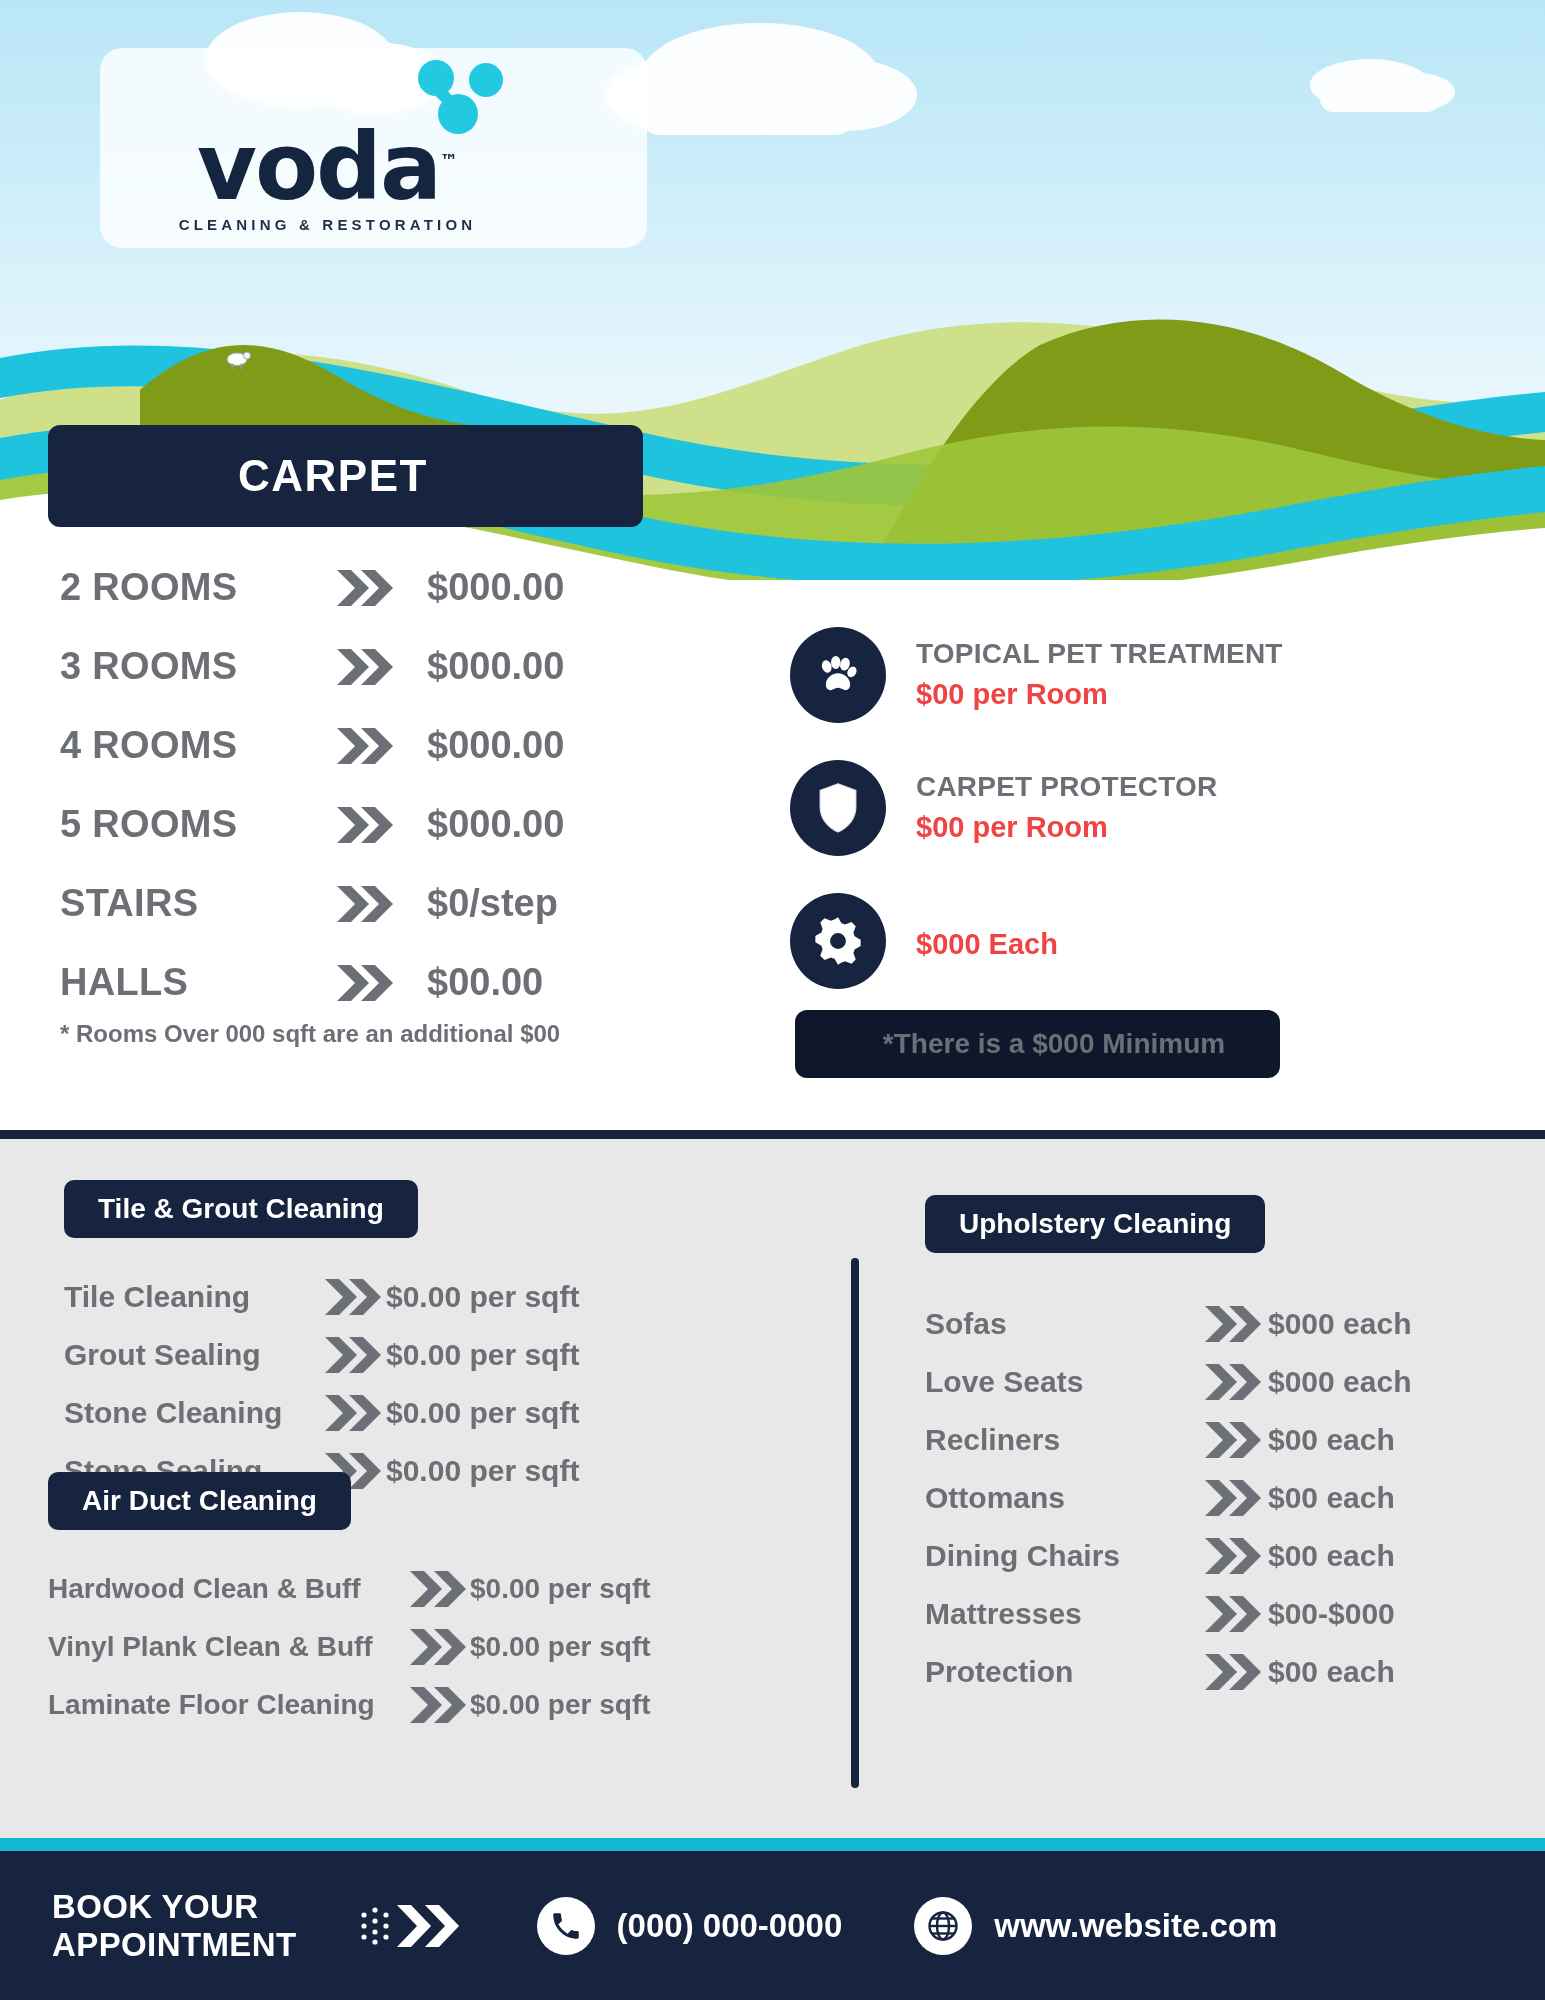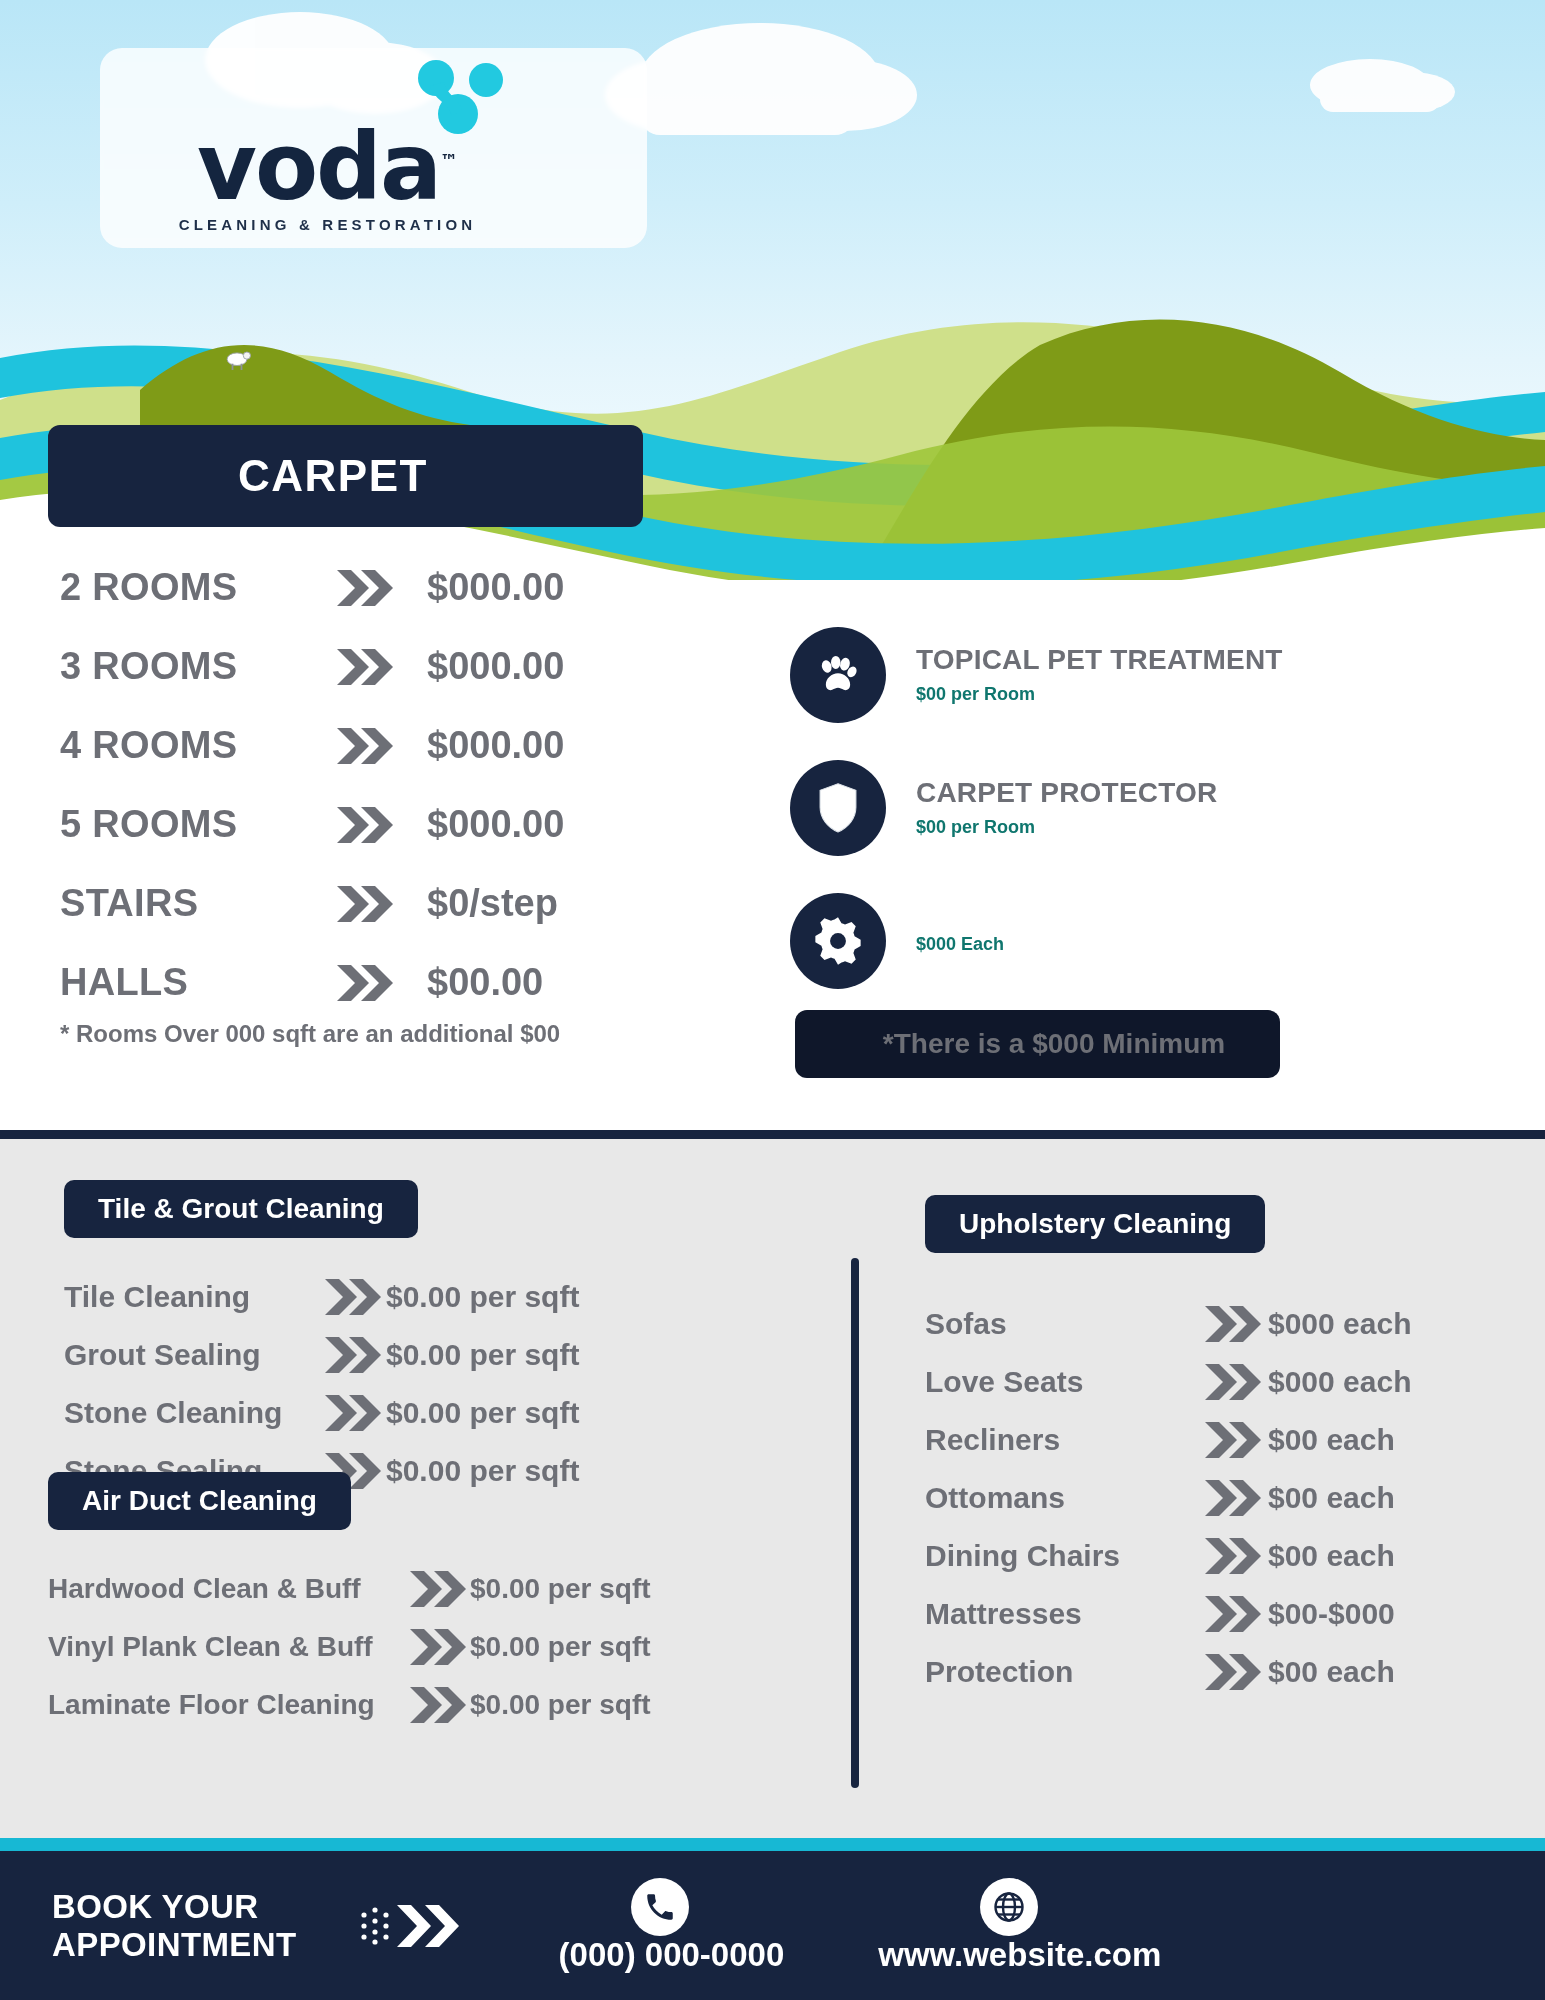--- a/index.html
+++ b/index.html
@@ -71,21 +71,21 @@
   
   .addons { position:absolute; left:790px; top:608px; width:730px; z-index:6; }
   .addon { display:flex; align-items:center; height:133px; }
   .addon-icon {
     flex:none; width:96px; height:96px; border-radius:50%;
     background:#17243f; display:flex; align-items:center; justify-content:center;
     margin-right:30px;
   }
   .addon-txt { display:flex; flex-direction:column; justify-content:center; }
   .addon-title { font-size:28px; font-weight:700; color:#6d6f76; letter-spacing:0.2px; white-space:nowrap;}
-  .addon-price { font-size:18px; font-weight:700; color:#0f766e; margin-top:8px; }
+  .addon-price { font-size:29px; font-weight:700; color:#ef4444; margin-top:8px; }
 
   .minimum-box {
     position:absolute; left:795px; top:1010px; width:485px; height:68px;
     background:#0f172a; border-radius:12px; z-index:6;
     display:flex; align-items:center; justify-content:center;padding-left:33px;
   }
   .minimum-box span { font-size:28px; font-weight:700; color:#6d6f76; }
 
   
   .lower {
@@ -132,21 +132,21 @@
   .accent-bar { position:absolute; left:0; top:1838px; width:1545px; height:13px; background:#17b8d4; }
   .footer {
     position:absolute; left:0; top:1851px; width:1545px; height:149px;
     background:#17243f; display:flex; align-items:center;
   }
   .book-txt {
     margin-left:52px; color:#fff; font-size:33px; font-weight:700;
     line-height:1.15; letter-spacing:0.4px;
   }
   .foot-chev { margin-left:62px; width:110px; display:flex; align-items:center; }
-  .foot-contact { margin-left:68px; display:flex; align-items:center;flex-direction:column; }
+  .foot-contact { margin-left:68px; display:flex; align-items:center; }
   .foot-ico {
     width:58px; height:58px; border-radius:50%; background:#fff;
     display:flex; align-items:center; justify-content:center; flex:none;
   }
   .foot-contact .txt { margin-left:22px; color:#fff; font-size:33px; font-weight:700; white-space:nowrap; }
   .foot-web { margin-left:72px; }
 </style>
 </head>
 <body>
 

